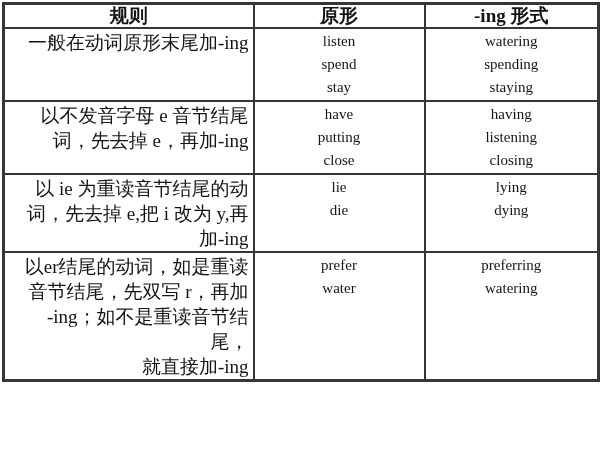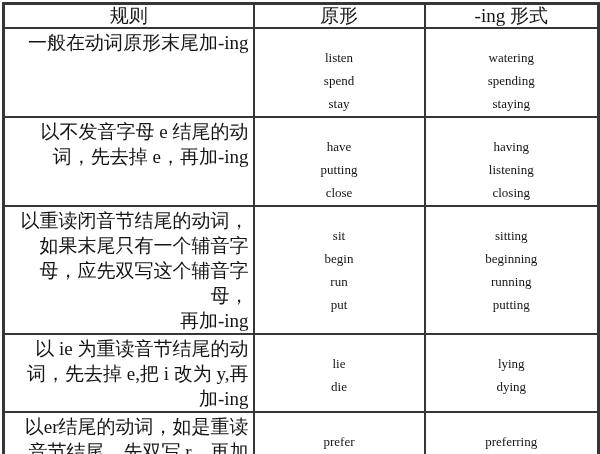--- a/index.html
+++ b/index.html
@@ -20,40 +20,40 @@
     border-collapse: collapse;
     table-layout: fixed;
     border: 3px solid #363636;
   }
   .grid th, .grid td {
     border: 2px solid #363636;
     vertical-align: top;
     overflow: hidden;
   }
   .grid th {
-    font-weight: normal;
+    font-weight: bold;
     font-size: 19px;
     line-height: 22px;
     height: 24px;
     text-align: center;
     padding: 0;
   }
   td.rule {
     font-size: 19px;
     line-height: 25px;
     padding: 1px 4px 0 7px;
     text-align: right;
     white-space: pre-line;
   }
   td.rule.indent { text-indent: 8px; }
   td.verbs {
-    font-size: 13px;
+    font-size: 15px;
     line-height: 23px;
     text-align: center;
-    padding-top: 17px;
+    padding-top: 1px;
     white-space: pre-line;
   }
   tr.hr   { height: 24px; }
   tr.r1   { height: 67px; }
   tr.r2   { height: 68px; }
   tr.r3   { height: 101px; }
   tr.r4   { height: 73px; }
   tr.r5   { height: 103px; }
 </style>
 </head>
@@ -74,42 +74,28 @@
   <tr class="r1">
     <td class="rule indent">一般在动词原形末尾加-ing</td>
     <td class="verbs">listen
 spend
 stay</td>
     <td class="verbs">watering
 spending
 staying</td>
   </tr>
   <tr class="r2">
-    <td class="rule">以不发音字母 e 结尾的动
+    <td class="rule">以不发音字母 e 音节结尾
 词，先去掉 e，再加-ing</td>
     <td class="verbs">have
 putting
 close</td>
     <td class="verbs">having
 listening
 closing</td>
-  </tr>
-  <tr class="r3">
-    <td class="rule">以重读闭音节结尾的动词，
-如果末尾只有一个辅音字
-母，应先双写这个辅音字母，
-再加-ing</td>
-    <td class="verbs">sit
-begin
-run
-put</td>
-    <td class="verbs">sitting
-beginning
-running
-putting</td>
   </tr>
   <tr class="r4">
     <td class="rule">以 ie 为重读音节结尾的动
 词，先去掉 e,把 i 改为 y,再
 加-ing</td>
     <td class="verbs">lie
 die</td>
     <td class="verbs">lying
 dying</td>
   </tr>

